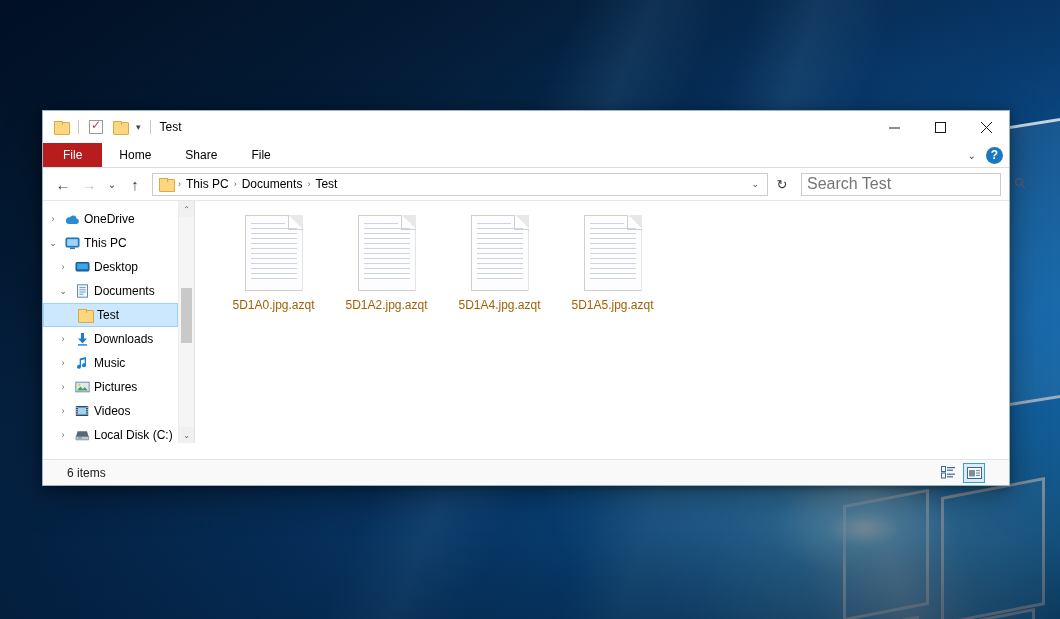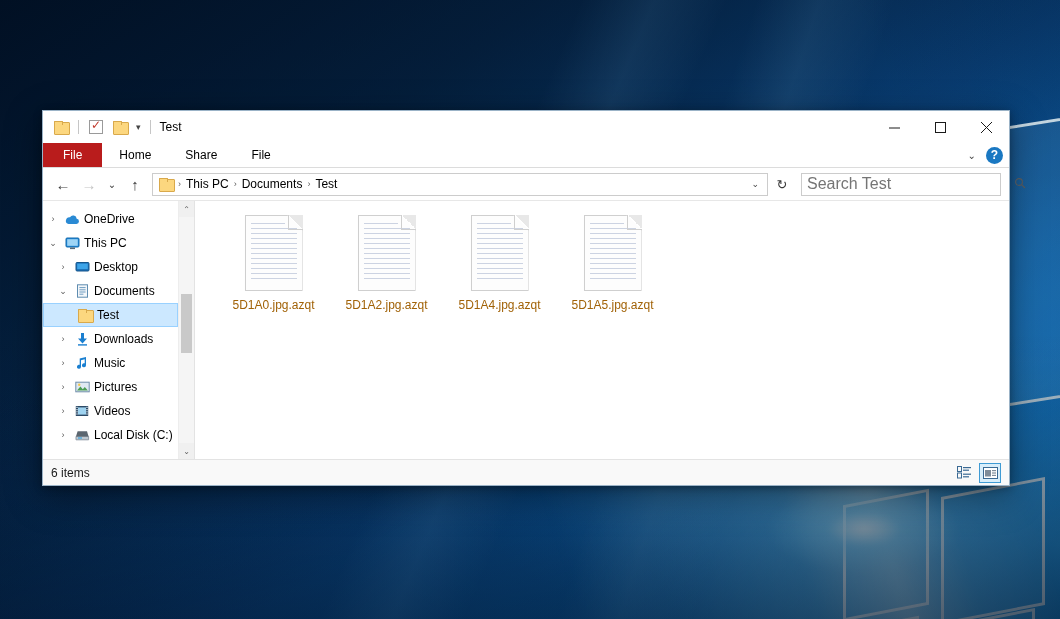--- a/index.html
+++ b/index.html
@@ -207,21 +207,21 @@
   .doc-fold {
     position: absolute; right: 0; top: 0; width: 15px; height: 15px;
     background: linear-gradient(225deg, #e8e8e8 0%, #e8e8e8 50%, transparent 50%);
     border-left: 1px solid #cfcfcf; border-bottom: 1px solid #cfcfcf;
   }
   .file-name { font-size: 12px; color: #a16207; text-align: center; line-height: 14px; }
 
   
   #statusbar {
     height: 26px; flex: none; border-top: 1px solid #e3e3e3; background: #f9f9f9;
-    display: flex; align-items: center; padding: 0 8px; font-size: 12px; color: #1a1a1a;
+    display: flex; align-items: center; padding: 0 24px; font-size: 12px; color: #1a1a1a; margin-top: 16px;
   }
   #status-views { margin-left: auto; display: flex; gap: 4px; align-items: center; }
   .viewbtn {
     width: 22px; height: 20px; display: flex; align-items: center; justify-content: center;
   }
   .viewbtn.active { border: 1px solid #3f9bd4; background: #d8eefb; }
 </style>
 </head>
 <body>
 

